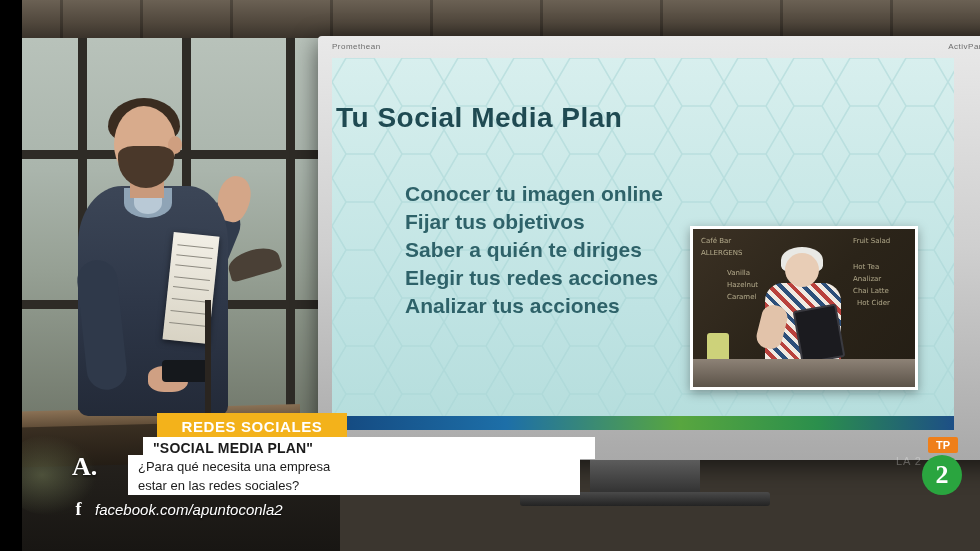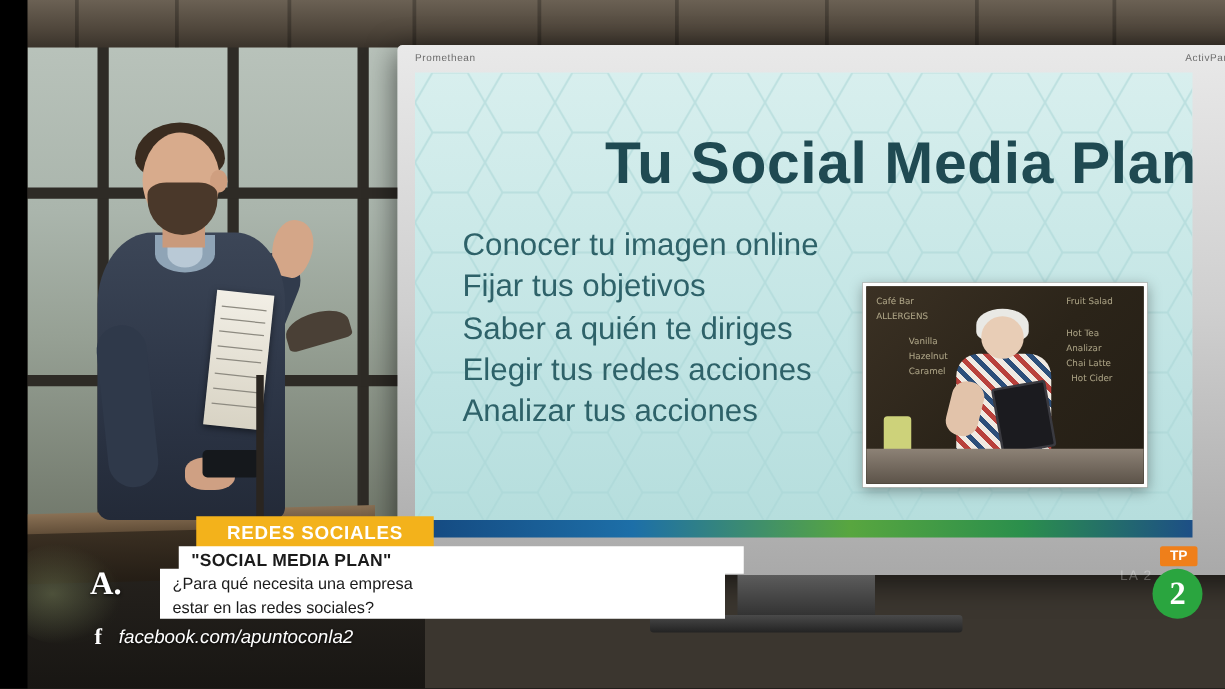--- a/index.html
+++ b/index.html
@@ -181,36 +181,37 @@
     position: absolute; left: 14px; top: 22px; width: 622px; height: 358px;
     background:
       linear-gradient(180deg, #d8efee 0%, #cbe9e8 35%, #bfe3e3 70%, #b6dedd 100%);
     overflow: hidden;
   }
   
   .hexes { position: absolute; inset: 0; opacity: 0.55; }
 
   .slide-title {
     position: absolute; left: 4px; top: 44px; width: 622px;
-    text-align: right;
-    font-size: 47px;
+    text-align: left;
+    font-size: 28px;
     font-weight: bold;
     color: #1f4a52;
     letter-spacing: 0.5px;
     font-family: "Liberation Sans", sans-serif;
   }
   .bullets {
     position: absolute; left: 38px; top: 122px; width: 330px;
   }
   .bullet {
-    font-size: 25px;
+    font-size: 21px;
     color: #2e6269;
-    font-weight: normal;
+    font-weight: bold;
     line-height: 1.33;
     white-space: nowrap;
+    margin-left: 35px;
   }
   
   .slide-photo {
     position: absolute; left: 358px; top: 168px; width: 222px; height: 158px;
     background: #2b2418;
     border: 3px solid #ffffff;
     box-shadow: 0 3px 10px rgba(0,0,0,0.35);
     overflow: hidden;
   }
   .chalkboard {

